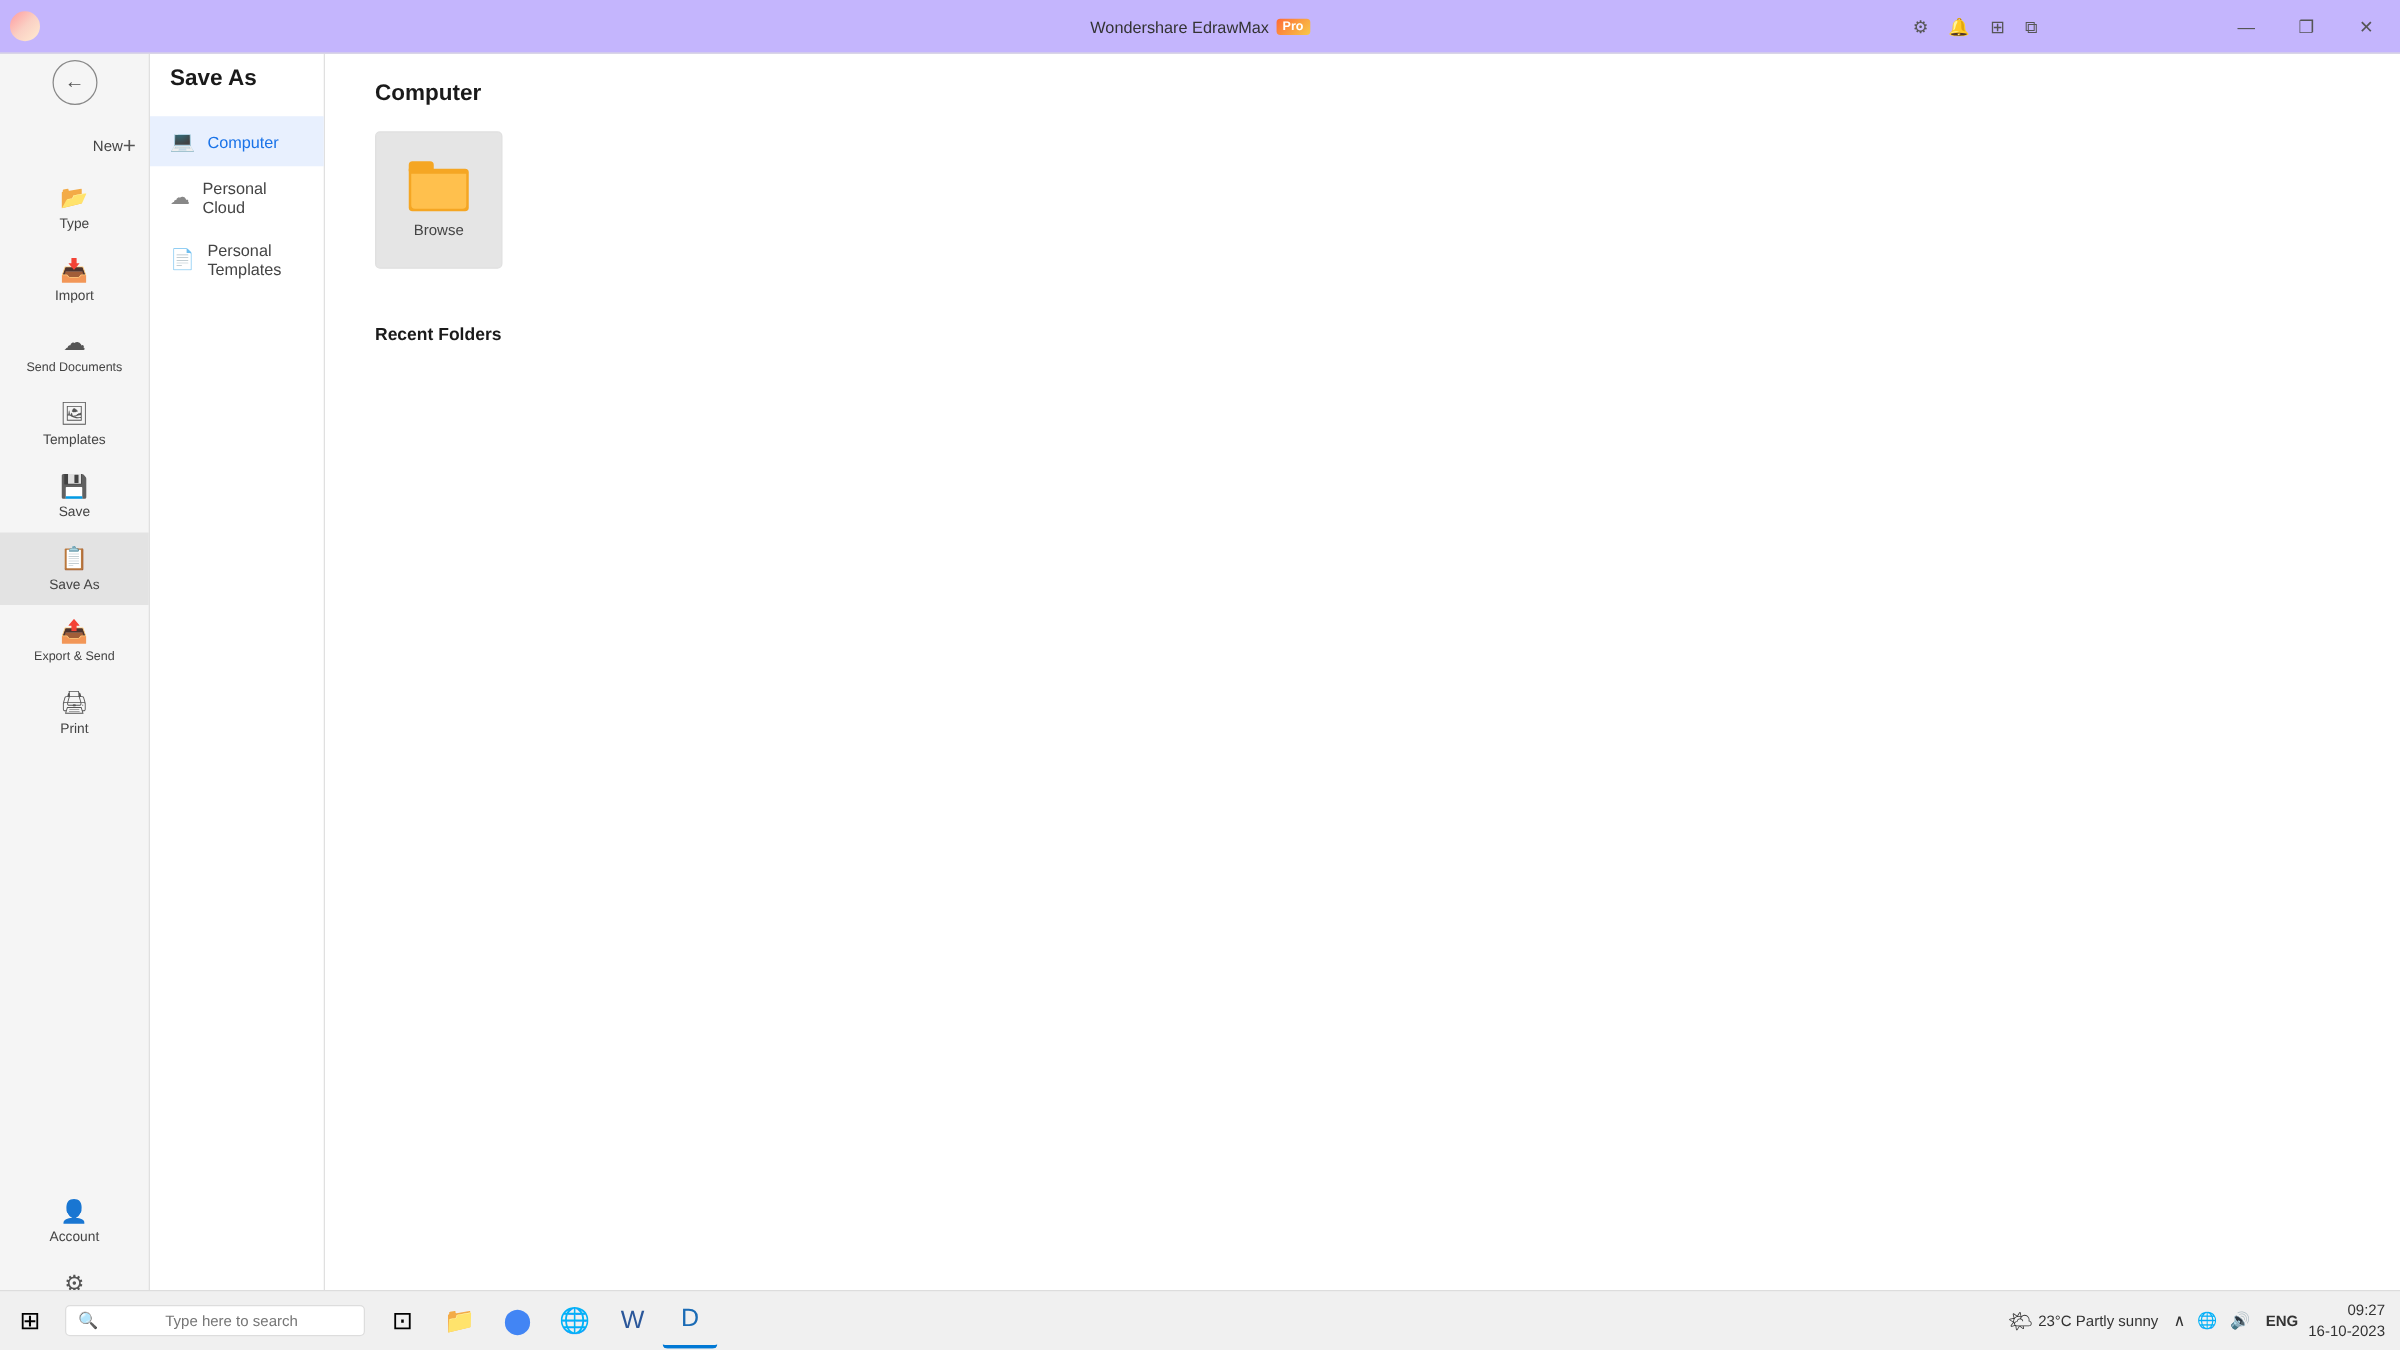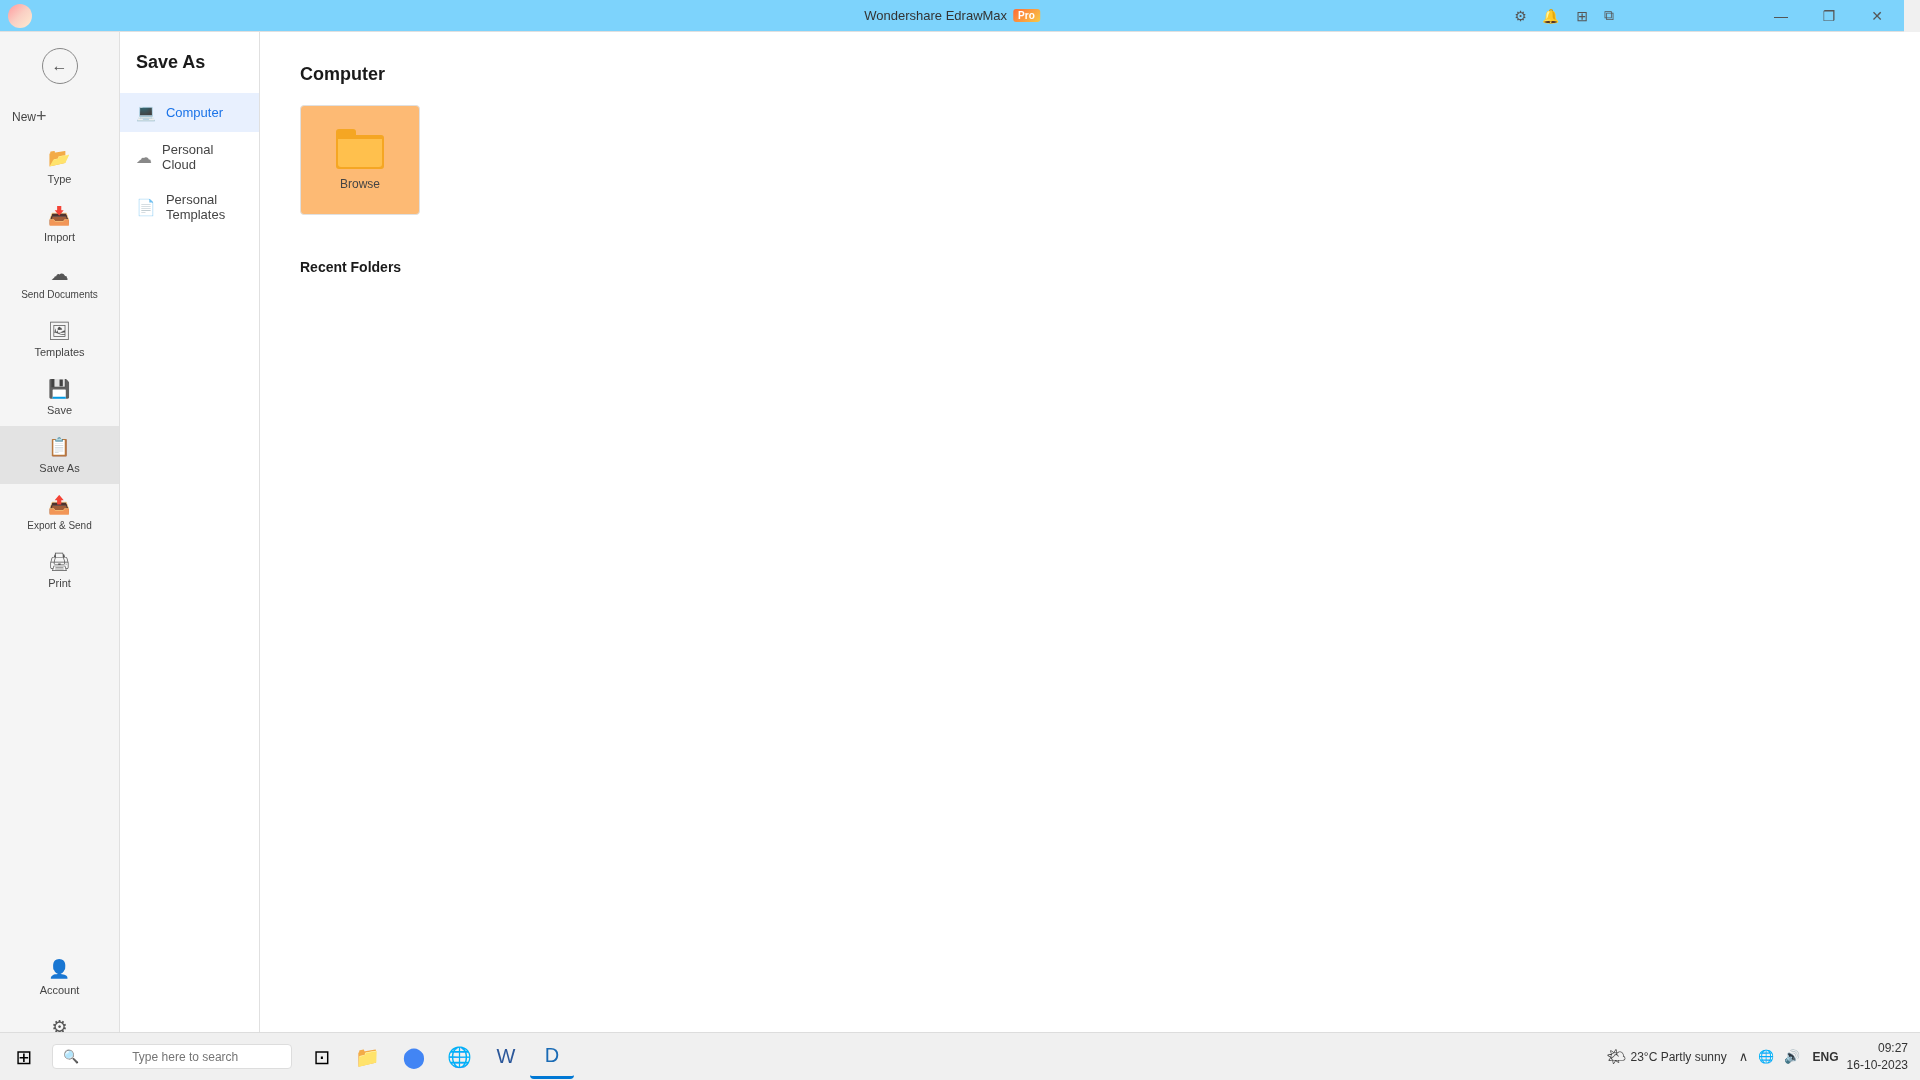--- a/index.html
+++ b/index.html
@@ -1,21 +1,21 @@
 <!DOCTYPE html>
 <html><head>
   <meta charset="utf-8">
   <style>
     * { margin: 0; padding: 0; box-sizing: border-box; }
     body { font-family: 'Segoe UI', sans-serif; width: 1920px; height: 1080px; overflow: hidden; background: #f0f0f0; }
 
     
     .title-bar {
-      position: fixed; top: 0; left: 0; right: 16px; height: 32px;
-      background: #7dd3fc; display: flex; align-items: center; justify-content: space-between;
+      position: fixed; top: 0; left: 0; right: 0; height: 43px;
+      background: #c4b5fd; display: flex; align-items: center; justify-content: space-between;
       z-index: 100; border-bottom: 1px solid #e0e0e0;
     }
     .title-bar-center {
       position: absolute; left: 50%; transform: translateX(-50%);
       display: flex; align-items: center; gap: 6px; font-size: 13px; color: #333;
     }
     .title-bar-pro {
       background: linear-gradient(135deg, #ff6b35, #f7c948);
       color: white; font-size: 10px; font-weight: bold;
       padding: 1px 5px; border-radius: 3px;
@@ -59,23 +59,24 @@
       display: flex; align-items: center; justify-content: center;
       color: #555; font-size: 16px;
     }
     .left-nav-item {
       display: flex; flex-direction: column; align-items: center;
       padding: 10px 4px; cursor: pointer; font-size: 11px; color: #444; gap: 4px;
     }
     .left-nav-item.active { background: #e3e3e3; }
     .left-nav-icon { font-size: 18px; color: #555; }
     .left-nav-new {
-      display: flex; align-items: center; justify-content: flex-start;
+      display: flex; align-items: center; justify-content: center;
       padding: 10px 12px; cursor: pointer; font-size: 12px; color: #444;
       width: 100%;
+      margin-left: 32px;
     }
     .new-plus { font-size: 18px; color: #555; }
     .left-nav-spacer { flex: 1; }
     .left-nav-bottom { padding-bottom: 16px; }
 
     
     .middle-sidebar {
       width: 140px; background: white; border-right: 1px solid #e0e0e0;
       padding-top: 20px;
     }
@@ -92,23 +93,23 @@
     .middle-nav-icon.gray { color: #888; }
 
     
     .content-area {
       flex: 1; background: white; padding: 32px 40px;
     }
     .content-section-title {
       font-size: 18px; font-weight: 600; color: #1a1a1a; margin-bottom: 20px;
     }
     .browse-card {
-      width: 120px; height: 110px; border: 1px solid #e0e0e0; border-radius: 4px;
+      width: 102px; height: 110px; border: 1px solid #e0e0e0; border-radius: 4px;
       display: flex; flex-direction: column; align-items: center; justify-content: center;
-      cursor: pointer; gap: 8px; background: #fdba74;
+      cursor: pointer; gap: 8px; background: #e5e5e5;
     }
     .folder-icon {
       width: 48px; height: 40px; position: relative;
     }
     .folder-body {
       width: 48px; height: 34px; background: #f5a623;
       border-radius: 0 3px 3px 3px; position: absolute; bottom: 0;
     }
     .folder-tab {
       width: 20px; height: 8px; background: #f5a623;

